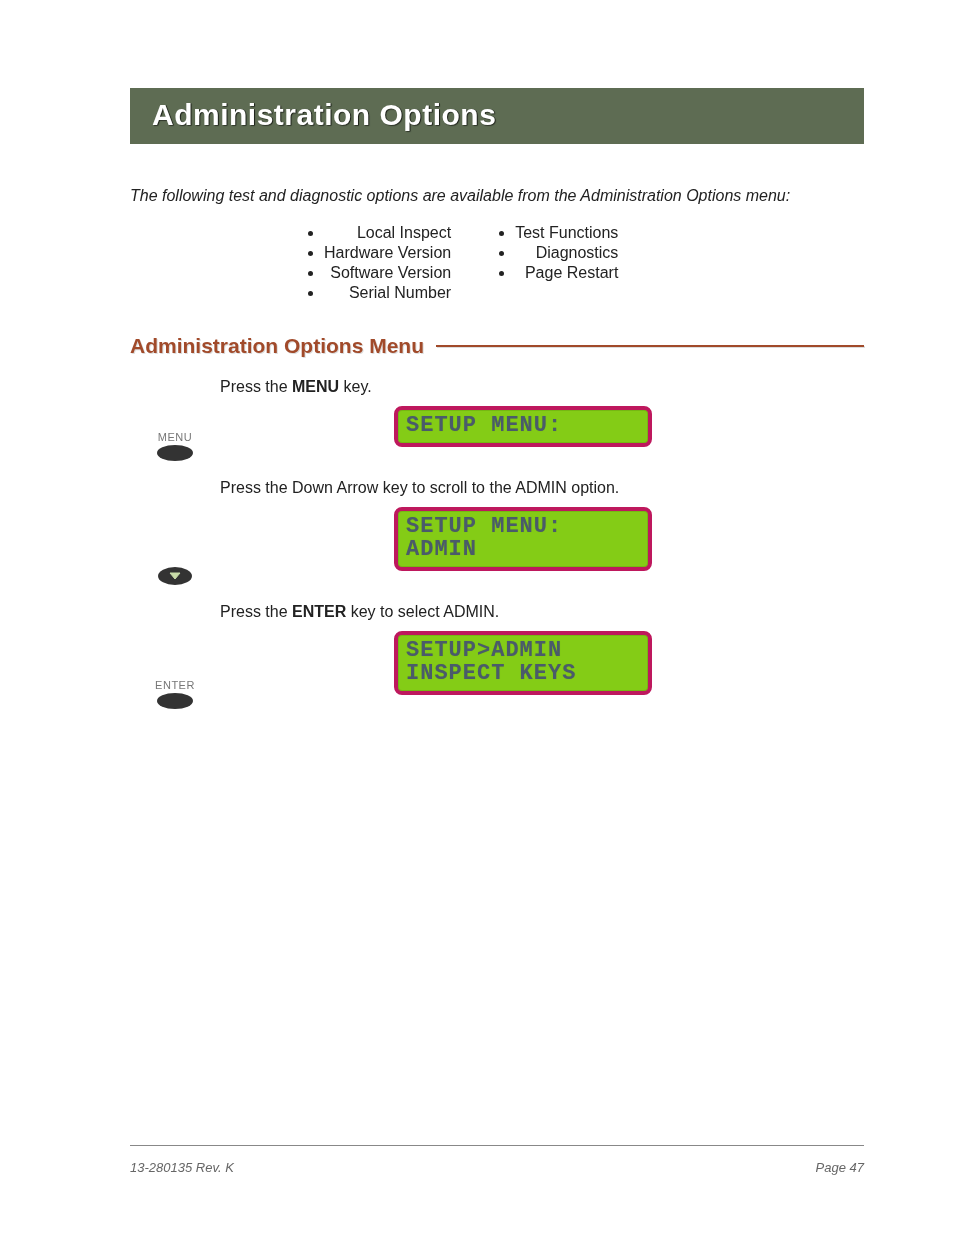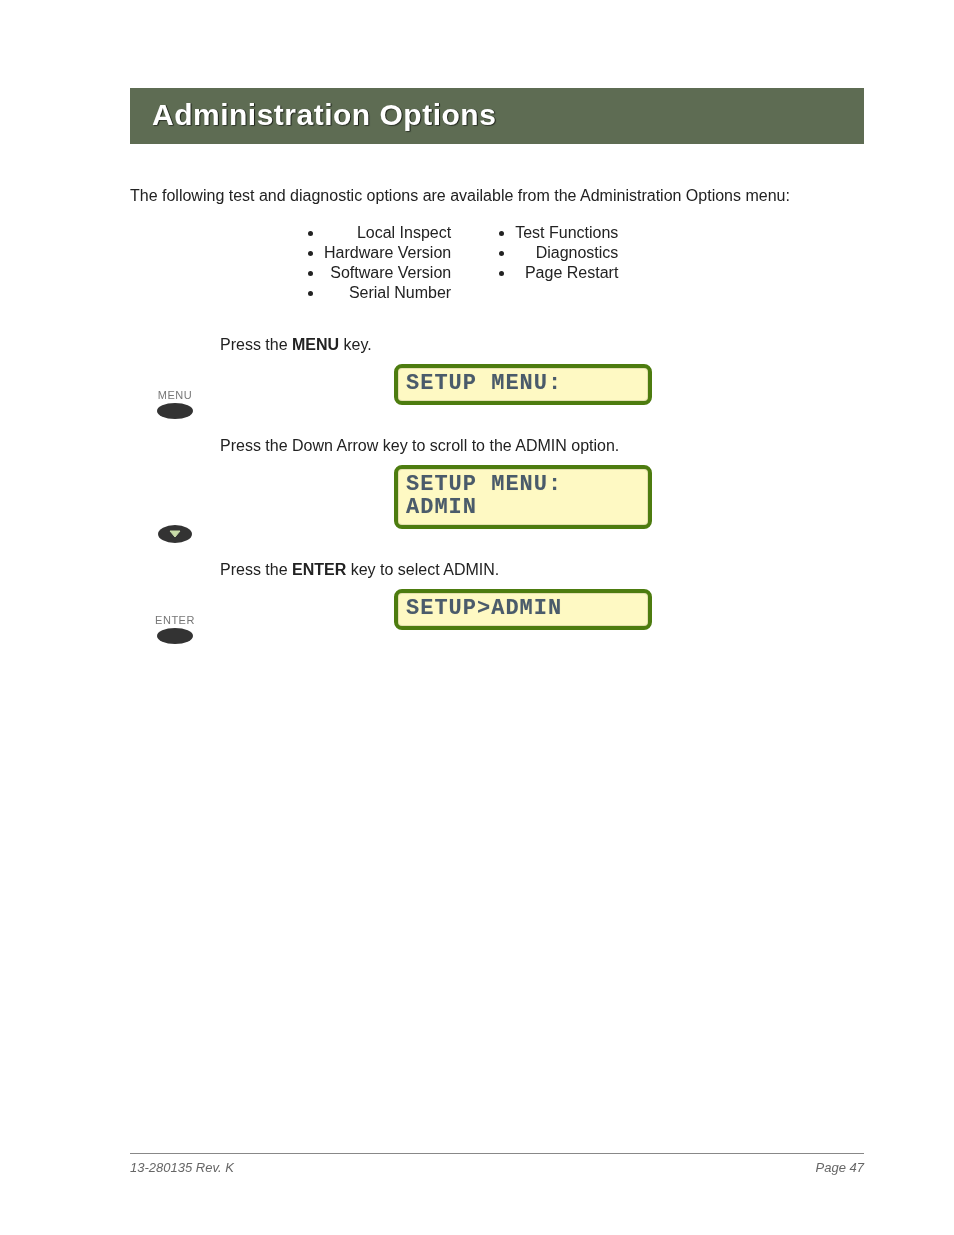--- a/index.html
+++ b/index.html
@@ -26,20 +26,21 @@
     color: #fff;
     font-size: 30px;
     font-weight: bold;
     text-shadow: 1px 1px 1px rgba(0,0,0,.5), 1px 0 0 rgba(0,0,0,.4);
     letter-spacing: .5px;
   }
   .intro {
     font-size: 16px;
     line-height: 1.5;
     margin: 0 0 14px 0;
+    font-style: italic;
   }
   .cols {
     display: flex;
     margin-left: 170px;
     margin-bottom: 30px;
     font-size: 16px;
   }
   .cols ul {
     list-style: disc;
     padding-left: 24px;
@@ -99,22 +100,22 @@
     border-radius: 50%/50%;
     margin: 0 auto;
     display:flex; align-items:center; justify-content:center;
   }
   .key-arrow svg { width: 12px; height: 8px; }
   .step-body { flex: 1; }
   .step-text { font-size: 16px; margin: 2px 0 10px 0; }
   .lcd {
     width: 258px;
     margin-left: 174px;
-    background: #fef9c3;
-    border: 4px solid #4d7c0f;
+    background: #84cc16;
+    border: 4px solid #be185d;
     border-radius: 8px;
     padding: 4px 8px 6px 8px;
     box-sizing: border-box;
     box-shadow: inset 0 0 0 1px rgba(0,0,0,.1);
     margin-bottom: 14px;
   }
   .lcd-line {
     font-family: "Courier New", monospace;
     font-size: 22px;
     font-weight: bold;
@@ -122,21 +123,21 @@
     line-height: 1.05;
     white-space: pre;
     letter-spacing: 1px;
     text-shadow: 0 0 1px rgba(0,0,0,.15);
   }
   .footer {
     position: absolute;
     bottom: 60px;
     left: 130px; right: 90px;
     border-top: 1px solid #888;
-    padding-top: 6px;
+    padding-top: 14px;
     display: flex;
     justify-content: space-between;
     font-size: 13px;
     font-style: italic;
     color: #666;
   }
   b { font-weight: bold; }
 </style>
 </head>
 <body>
@@ -156,20 +157,24 @@
       <li>Software Version</li>
       <li>Serial Number</li>
     </ul>
     <ul>
       <li>Test Functions</li>
       <li>Diagnostics</li>
       <li>Page Restart</li>
     </ul>
   </div>
 
+  <div class="section-head">
+    <h2>Administration Options Menu</h2>
+    <div class="rule"></div>
+  </div>
 
 
   <div class="step">
     <div class="key-icon">
       <div class="key-graphic">
         <div class="key-label">MENU</div>
         <div class="key-btn"></div>
       </div>
     </div>
     <div class="step-body">
@@ -207,20 +212,21 @@
         <div class="key-label">ENTER</div>
         <div class="key-btn"></div>
       </div>
     </div>
     <div class="step-body">
       <p class="step-text">
         <span>Press the </span><b>ENTER</b><span> key to select ADMIN.</span>
       </p>
       <div class="lcd">
         <div class="lcd-line">SETUP&gt;ADMIN</div>
+        <div class="lcd-line">INSPECT KEYS</div>
       </div>
     </div>
   </div>
 
   <div class="footer">
     <span>13-280135  Rev. K</span>
     <span>Page 47</span>
   </div>
 
 </div>

